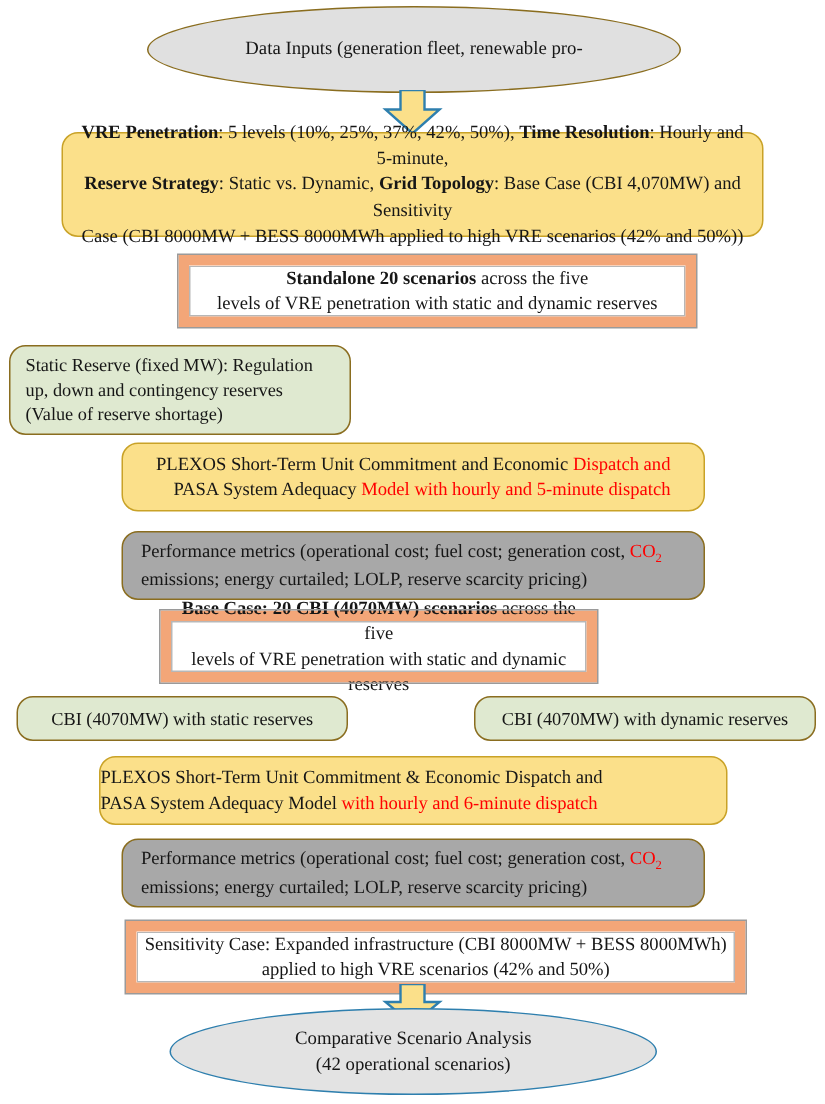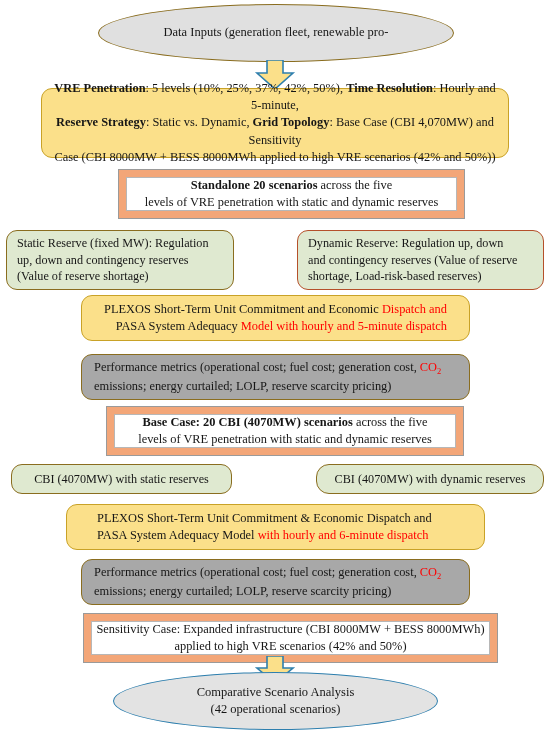--- a/index.html
+++ b/index.html
@@ -75,62 +75,55 @@
   </div>
 
   <div class="node green green-olive" style="left:6px;top:230px;width:228px;height:60px;padding:4px 10px;justify-content:flex-start;">
     <div class="txt" style="font-size:12.2px;text-align:left;">
       <span>Static Reserve (fixed MW): Regulation</span><br>
       <span>up, down and contingency reserves</span><br>
       <span>(Value of reserve shortage)</span>
     </div>
   </div>
 
-  <div class="node green green-rust" style="left:297px;top:230px;width:247px;height:60px;padding:4px 10px;justify-content:flex-start;">
-    <div class="txt" style="font-size:12.2px;text-align:left;">
-      <span>Dynamic Reserve: Regulation up, down</span><br>
-      <span>and contingency reserves (Value of reserve</span><br>
-      <span>shortage, Load-risk-based reserves)</span>
-    </div>
-  </div>
 
   <div class="node yellow" style="left:81px;top:295px;width:389px;height:46px;text-align:right;">
     <div class="txt" style="font-size:12.4px;">
       <span>PLEXOS Short-Term Unit Commitment and Economic </span><span class="red">Dispatch and</span><br>
       <span>PASA System Adequacy </span><span class="red">Model with hourly and 5-minute dispatch</span>
     </div>
   </div>
 
   <div class="node grey" style="left:81px;top:354px;width:389px;height:46px;padding:3px 12px;justify-content:flex-start;">
     <div class="txt" style="font-size:12.4px;text-align:left;">
       <span>Performance metrics (operational cost; fuel cost; generation cost, </span><span class="red"><span>CO</span><sub>2</sub></span><br>
       <span>emissions; energy curtailed; LOLP, reserve scarcity pricing)</span>
     </div>
   </div>
 
-  <div class="node framed" style="left:92px;top:407px;width:356px;height:48px;">
+  <div class="node framed" style="left:92px;top:407px;width:291px;height:48px;">
     <div class="txt" style="font-size:12.4px;">
       <span style="font-weight:bold;">Base Case: 20 CBI (4070MW) scenarios</span><span> across the five</span><br>
       <span>levels of VRE penetration with static and dynamic reserves</span>
     </div>
   </div>
 
   <div class="node green green-olive" style="left:11px;top:464px;width:221px;height:30px;">
     <div class="txt" style="font-size:12.2px;">
       <span>CBI (4070MW) with static reserves</span>
     </div>
   </div>
 
-  <div class="node green green-olive" style="left:316px;top:464px;width:228px;height:30px;border-radius:13px;">
+  <div class="node green green-olive" style="left:316px;top:464px;width:228px;height:30px;">
     <div class="txt" style="font-size:12.2px;">
       <span>CBI (4070MW) with dynamic reserves</span>
     </div>
   </div>
 
-  <div class="node yellow" style="left:66px;top:504px;width:419px;height:46px;padding:3px 30px;justify-content:flex-start;">
+  <div class="node yellow" style="left:66px;top:504px;width:419px;height:46px;padding:3px 0;justify-content:flex-start;">
     <div class="txt" style="font-size:12.4px;text-align:left;">
       <span>PLEXOS Short-Term Unit Commitment &amp; Economic Dispatch and</span><br>
       <span>PASA System Adequacy Model </span><span class="red">with hourly and 6-minute dispatch</span>
     </div>
   </div>
 
   <div class="node grey" style="left:81px;top:559px;width:389px;height:46px;padding:3px 12px;justify-content:flex-start;">
     <div class="txt" style="font-size:12.4px;text-align:left;">
       <span>Performance metrics (operational cost; fuel cost; generation cost, </span><span class="red"><span>CO</span><sub>2</sub></span><br>
       <span>emissions; energy curtailed; LOLP, reserve scarcity pricing)</span>

